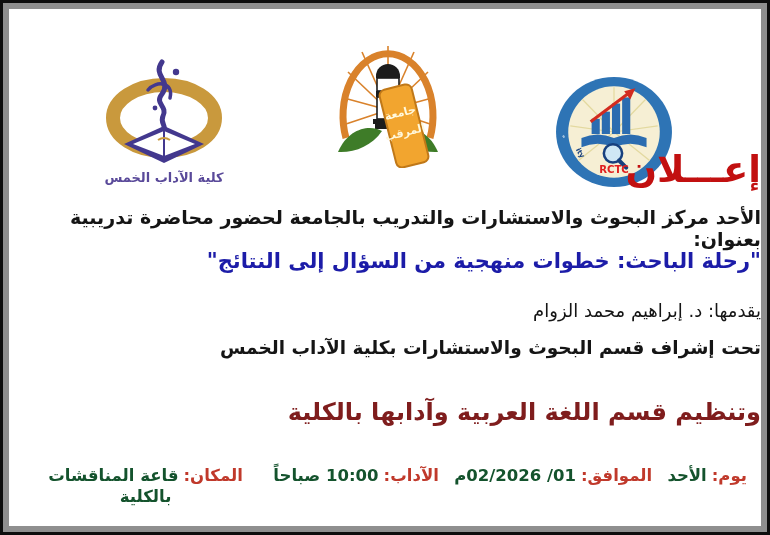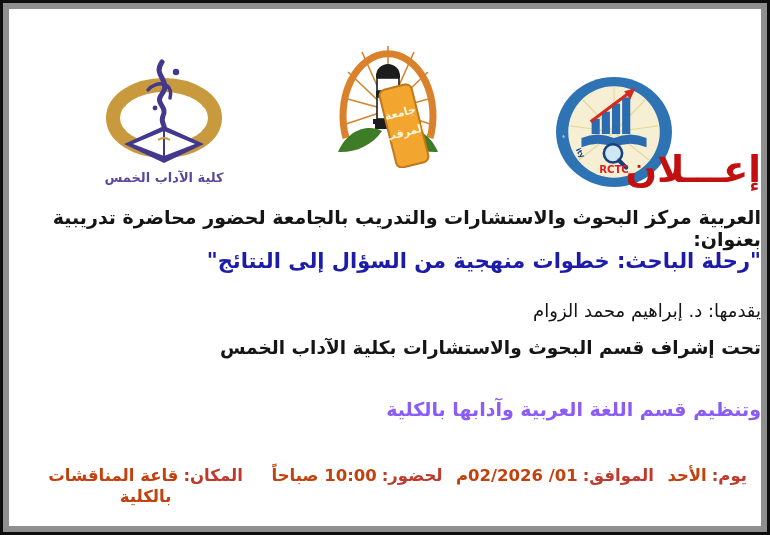--- a/index.html
+++ b/index.html
@@ -8,33 +8,33 @@
   .frame-outer{position:absolute;inset:0;border:3px solid #0d0d0d;pointer-events:none;z-index:5;}
   .frame-inner{position:absolute;inset:3px;border:6px solid #8f8f8f;pointer-events:none;z-index:5;}
   .content{position:absolute;inset:9px;background:#ffffff;}
 
   .abs{position:absolute;left:0;right:0;text-align:right;direction:rtl;}
   .title{top:139px;font-size:37px;font-weight:bold;color:#c21010;letter-spacing:1px;}
   .invite{top:197px;font-size:19px;font-weight:bold;color:#151515;}
   .lecture{top:240px;font-size:21px;font-weight:bold;color:#1c1ca8;}
   .presenter{top:291px;font-size:18px;font-weight:normal;color:#151515;}
   .supervision{top:328px;font-size:18.5px;font-weight:bold;color:#151515;}
-  .organizer{top:389px;font-size:19px;font-weight:bold;color:#8b5cf6;}
+  .organizer{top:389px;font-size:24px;font-weight:bold;color:#7f1d1d;}
 
   .logo{position:absolute;}
   .logo-left{left:89px;top:47px;width:132px;height:132px;}
   .logo-center{left:313px;top:27px;width:132px;height:132px;}
   .logo-right{left:545px;top:66px;width:120px;height:114px;}
 
   .footer{position:absolute;top:457px;left:24px;right:14px;display:flex;
           justify-content:space-between;align-items:flex-start;direction:rtl;font-size:16.5px;}
   .f-item{white-space:nowrap;}
   .f-item.place{white-space:normal;width:225px;text-align:center;line-height:1.25;}
   .f-label{color:#c0392b;font-weight:bold;margin-inline-end:5px;}
-  .f-value{color:#c2410c;font-weight:bold;}
+  .f-value{color:#14532d;font-weight:bold;}
 </style>
 </head>
 <body>
 
 <div class="stage">
   <div class="frame-outer"></div>
   <div class="frame-inner"></div>
 
   <div class="content">
 
@@ -122,35 +122,35 @@
         <circle cx="58" cy="77" r="9" fill="#cfe7f5" stroke="#17407e" stroke-width="2.5"></circle>
         <line x1="64" y1="84" x2="71" y2="91" stroke="#17407e" stroke-width="4" stroke-linecap="round"></line>
       </g>
       <text x="59" y="96" text-anchor="middle" font-size="10" font-weight="bold" fill="#e02020">RCTC</text>
       <text font-size="7" font-weight="bold" fill="#17407e">
         <textPath href="#arcBottom" startOffset="12%">Elmergib University</textPath>
       </text>
     </svg>
 
     <div class="abs title">إعـــلان</div>
-    <div class="abs invite">العربية مركز البحوث والاستشارات والتدريب بالجامعة لحضور محاضرة تدريبية بعنوان:</div>
+    <div class="abs invite">الأحد مركز البحوث والاستشارات والتدريب بالجامعة لحضور محاضرة تدريبية بعنوان:</div>
     <div class="abs lecture">"رحلة الباحث: خطوات منهجية من السؤال إلى النتائج"</div>
     <div class="abs presenter">يقدمها: د. إبراهيم محمد الزوام</div>
     <div class="abs supervision">تحت إشراف قسم البحوث والاستشارات بكلية الآداب الخمس</div>
     <div class="abs organizer">وتنظيم قسم اللغة العربية وآدابها بالكلية</div>
 
     <div class="footer">
       <div class="f-item">
         <span class="f-label">يوم:</span><span class="f-value">الأحد</span>
       </div>
       <div class="f-item">
         <span class="f-label">الموافق:</span><span class="f-value">01/ 02/2026م</span>
       </div>
       <div class="f-item">
-        <span class="f-label">لحضور:</span><span class="f-value">10:00 صباحاً</span>
+        <span class="f-label">الآداب:</span><span class="f-value">10:00 صباحاً</span>
       </div>
       <div class="f-item place">
         <span class="f-label">المكان:</span><span class="f-value">قاعة المناقشات بالكلية</span>
       </div>
     </div>
 
   </div>
 </div>
 
 </body></html>

